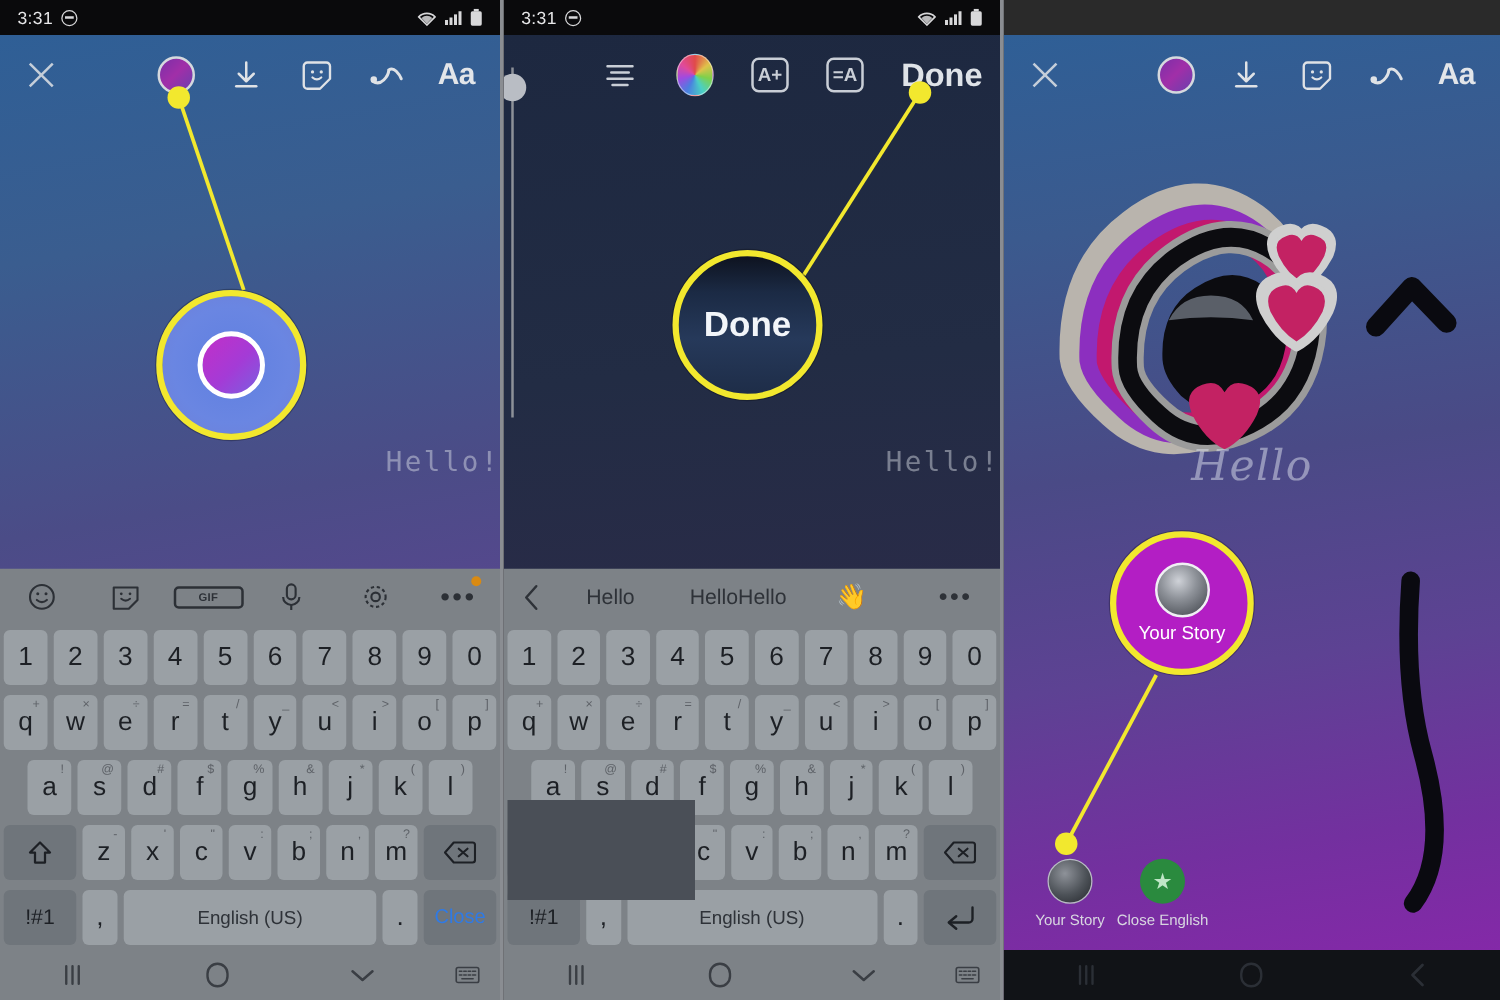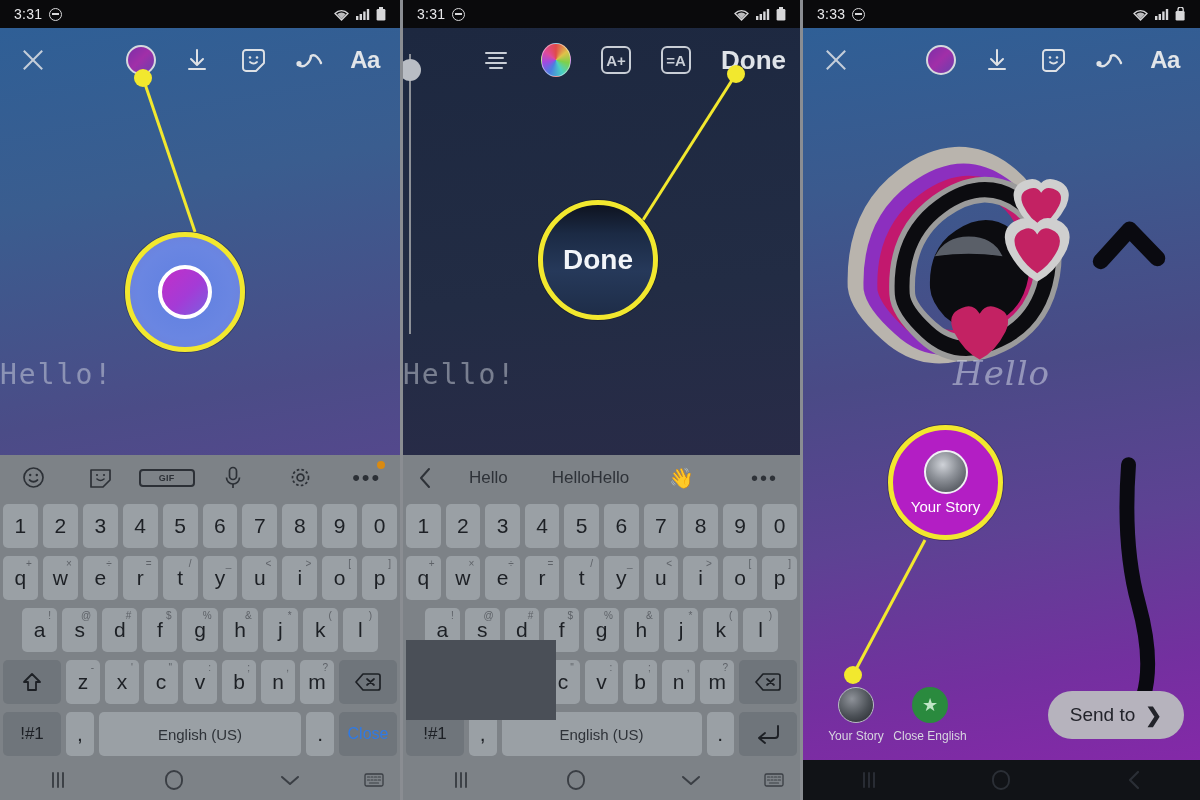--- a/index.html
+++ b/index.html
@@ -49,22 +49,22 @@
     padding-right:14px; z-index:30; }
   .wheel { width:34px; height:34px; border-radius:50%;
     background:conic-gradient(#e04a4a,#e0c24a,#7fd04a,#4ad0c4,#4a7fe0,#a04ae0,#e04a9a,#e04a4a);
     border:1.5px solid rgba(255,255,255,.45); }
   .sqico { width:30px; height:28px; border:2px solid #c9ced6; border-radius:6px;
     display:flex; align-items:center; justify-content:center; color:#c9ced6;
     font-size:15px; font-weight:700; }
   .done-txt { color:#dfe3e8; font-size:26px; font-weight:700; }
 
   
-  .cap-mono { position:absolute; width:100%; text-align:left; color:rgba(225,228,235,.45);
-    font-family:"DejaVu Sans Mono", monospace; font-size:28px; letter-spacing:2px; }
+  .cap-mono { position:absolute; width:100%; text-align:right; color:rgba(225,228,235,.45);
+    font-family:"DejaVu Sans Mono", monospace; font-size:22px; letter-spacing:2px; }
   .cap-script { position:absolute; width:100%; text-align:center;
     color:rgba(222,226,238,.5); font-family:"DejaVu Serif", serif; font-style:italic;
     font-size:34px; letter-spacing:1px; }
 
   
   .fontbar { position:absolute; left:0; right:0; bottom:4px; display:flex;
     justify-content:center; gap:13px; z-index:25; }
   .chip { width:40px; height:40px; border-radius:50%; background:rgba(18,20,34,.62);
     display:flex; align-items:center; justify-content:center; color:#dfe3ea;
     font-size:15px; font-weight:700; }
@@ -682,46 +682,20 @@
       <div class="dot" style="left:324px; top:65px;"></div>
       <div class="callout" style="left:135px; top:200px; width:120px; height:120px;
         background:linear-gradient(180deg,#0e1320 0%,#1b2a44 26%,#26395a 60%,#1e2d48 100%);
         display:flex;align-items:center;justify-content:center;">
         <span style="color:#f2f5f9;font-size:28px;font-weight:700;">Done</span>
       </div>
     </div>
   </div>
 
   <div class="panel">
-    <div class="statusbar">
-      <span class="sb-time">3:33</span>
-      <span class="sb-dnd"></span>
-      <span class="sb-right">
-        <span class="sb-wifi">
-            <svg width="17" height="13" viewBox="0 0 17 13">
-              <path d="M8.5 12 L2 5.5 A9 9 0 0 1 15 5.5 Z" fill="none" stroke="#d8d8da" stroke-width="1.3"></path>
-              <path d="M8.5 11 L4.2 6.3 A6.2 6.2 0 0 1 12.8 6.3 Z" fill="#d8d8da" opacity=".85"></path>
-            </svg>
-          </span>
-        <span class="sb-sig">
-            <svg width="14" height="12" viewBox="0 0 14 12">
-              <rect x="0" y="8" width="2.4" height="4" fill="#d8d8da"></rect>
-              <rect x="3.6" y="6" width="2.4" height="6" fill="#d8d8da"></rect>
-              <rect x="7.2" y="3.5" width="2.4" height="8.5" fill="#d8d8da"></rect>
-              <rect x="10.8" y="1" width="2.4" height="11" fill="#d8d8da"></rect>
-            </svg>
-          </span>
-        <span class="sb-bat">
-            <svg width="11" height="14" viewBox="0 0 11 14">
-              <rect x="0.6" y="4" width="9" height="9.5" rx="1.3" fill="#d8d8da"></rect>
-              <path d="M3 4 V2.6 a2.6 2.6 0 0 1 5.2 0 V4" fill="none" stroke="#d8d8da" stroke-width="1.3"></path>
-            </svg>
-          </span>
-      </span>
-    </div>
 
     <div class="canvas bg3">
       <div class="toolbar">
         <div class="tb-close"></div>
         <div class="tb-right">
           <div class="tb-ico">
               <span class="color-dot"></span>
             </div>
           <div class="tb-ico">
               <svg width="26" height="26" viewBox="0 0 26 26">
@@ -776,24 +750,20 @@
 
       <div class="sharebar">
         <div class="share-item">
           <span class="share-av"></span>
           <span class="share-lb">Your Story</span>
         </div>
         <div class="share-item">
           <span class="share-cf">★</span>
           <span class="share-lb">Close English</span>
         </div>
-        <div class="sendto">
-          <span>Send to</span>
-          <span class="chev">❯</span>
-        </div>
       </div>
     </div>
 
     <div class="navbar dark">
       <div class="nav-ico">
           <svg width="20" height="18" viewBox="0 0 20 18">
             <path d="M5 2 V16 M10 2 V16 M15 2 V16" stroke="currentColor" stroke-width="1.9" stroke-linecap="round"></path>
           </svg>
         </div>
       <div class="nav-ico">

